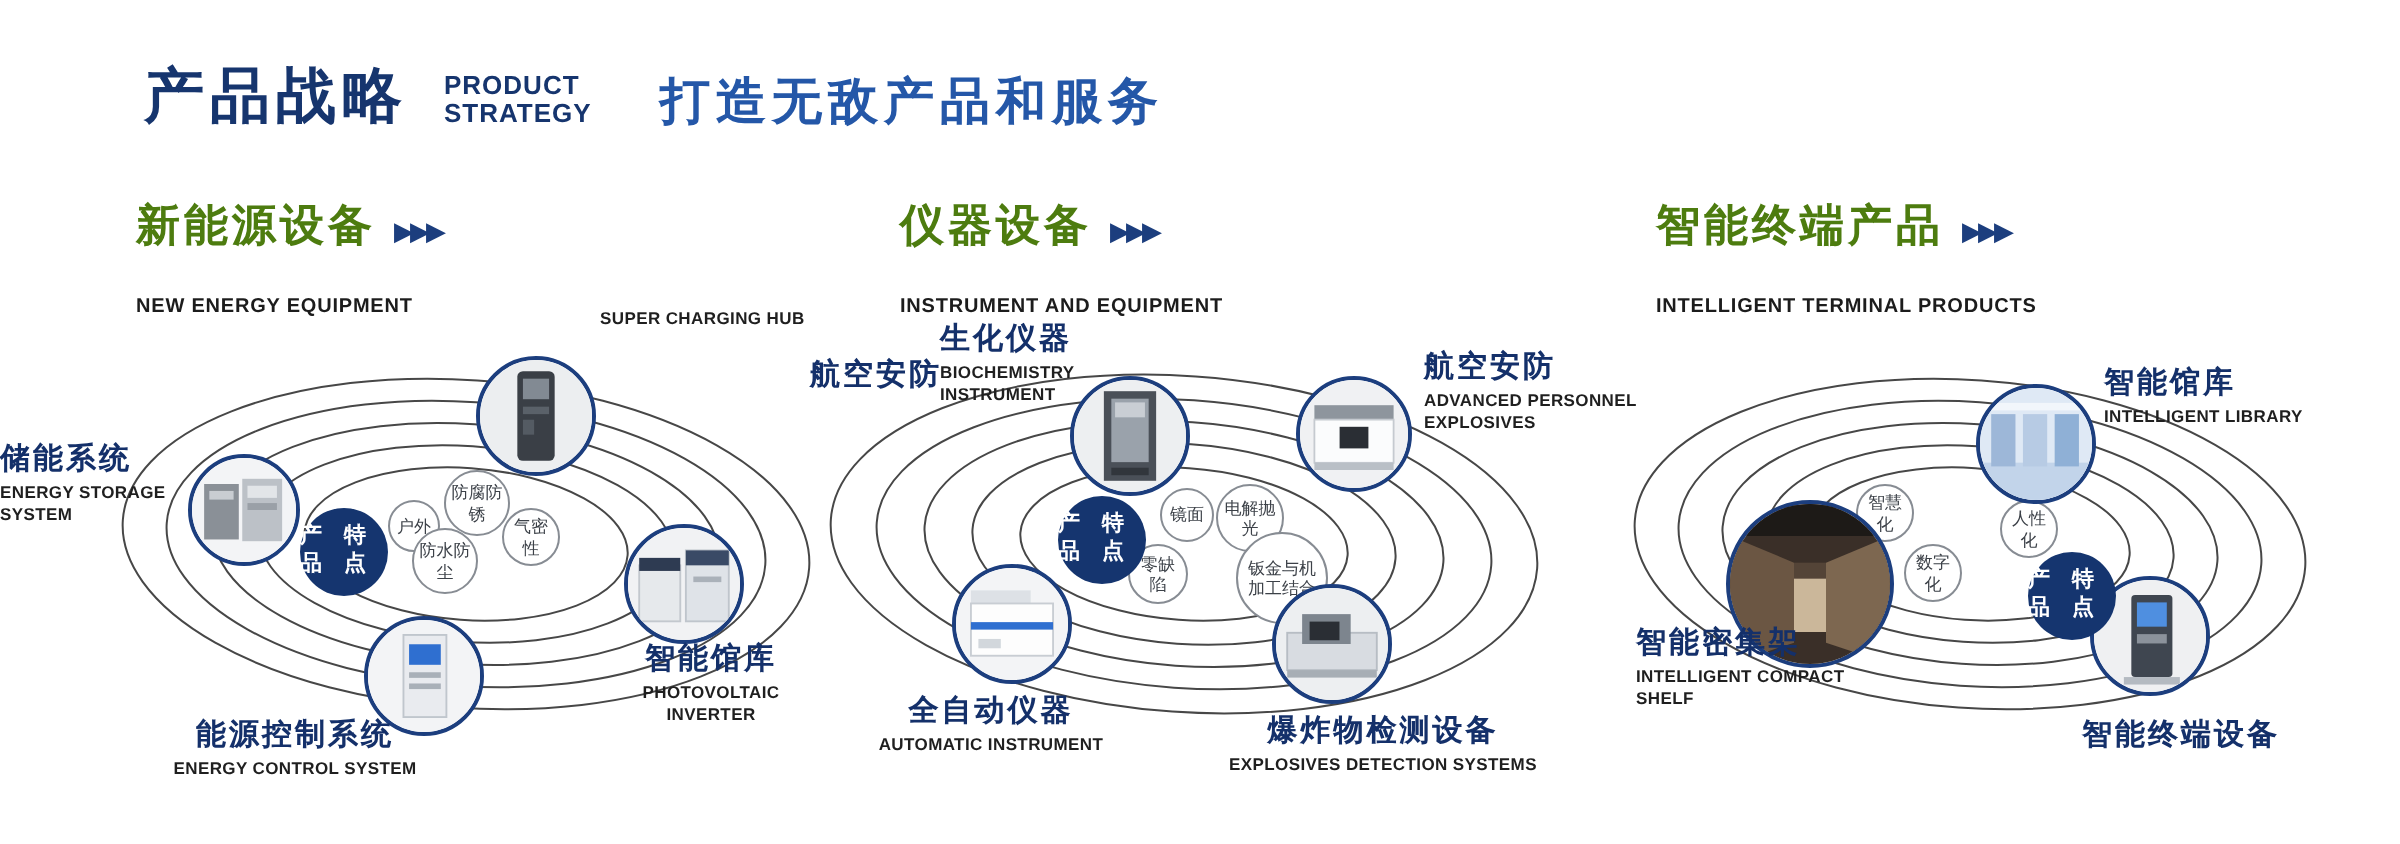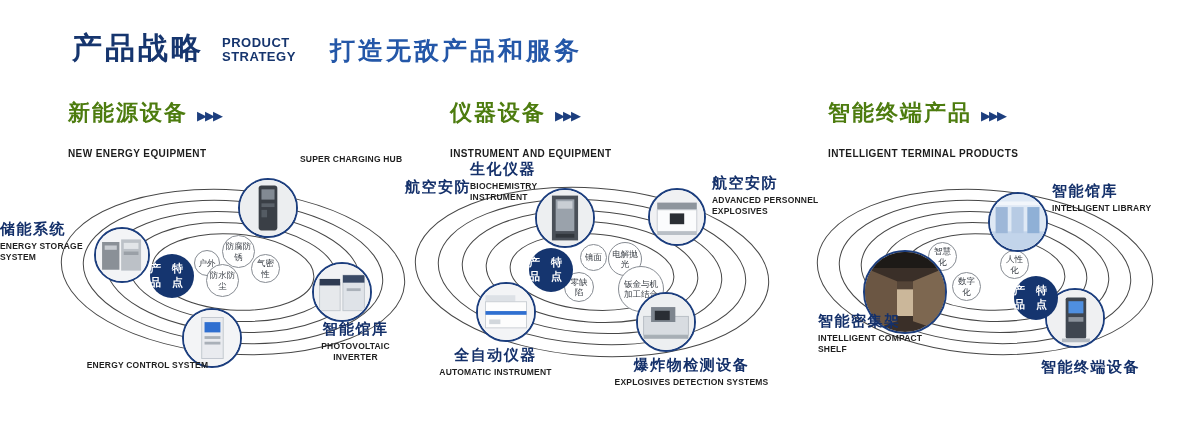--- a/index.html
+++ b/index.html
@@ -114,20 +114,21 @@
   <div class="abs circle" style="left:182px;top:308px;width:60px;height:60px">
     <svg viewBox="0 0 60 60">
         <rect width="60" height="60" fill="#f3f4f6"></rect>
         <rect x="19" y="8" width="23" height="44" fill="#e9ebef" stroke="#c0c6cd"></rect>
         <rect x="22" y="13" width="17" height="11" fill="#2f6fd0"></rect>
         <rect x="22" y="28" width="17" height="3" fill="#a9b0b8"></rect>
         <rect x="22" y="34" width="17" height="3" fill="#a9b0b8"></rect>
       </svg>
   </div>
   <div class="abs plabel ta-c" style="left:80px;top:358px;width:135px">
+    <div class="cn">能源控制系统</div>
     <div class="en">ENERGY CONTROL SYSTEM</div>
   </div>
 
   <div class="abs badge" style="left:150px;top:254px">
     <span>产品</span>
     <span>特点</span>
   </div>
   <div class="abs bubble" style="left:194px;top:250px;width:26px;height:26px">户外</div>
   <div class="abs bubble" style="left:222px;top:235px;width:33px;height:33px">防腐防锈</div>
   <div class="abs bubble" style="left:251px;top:254px;width:29px;height:29px">气密性</div>

